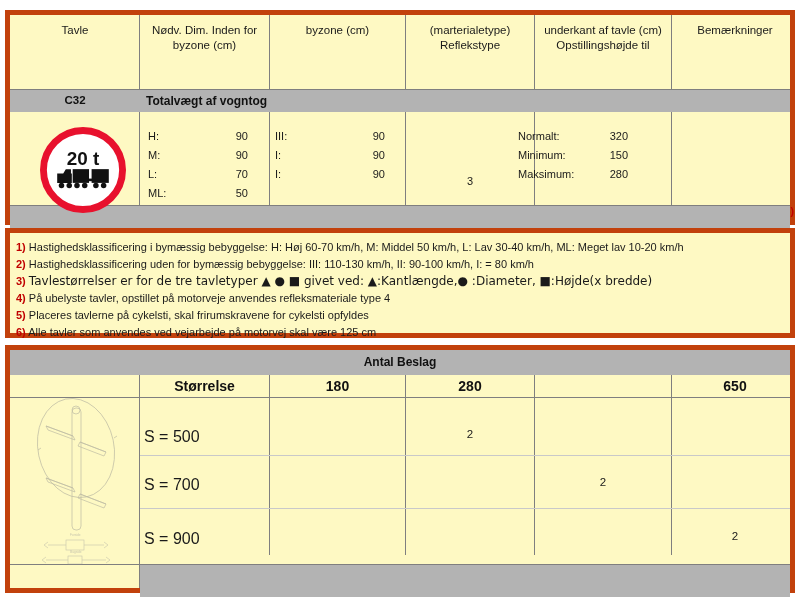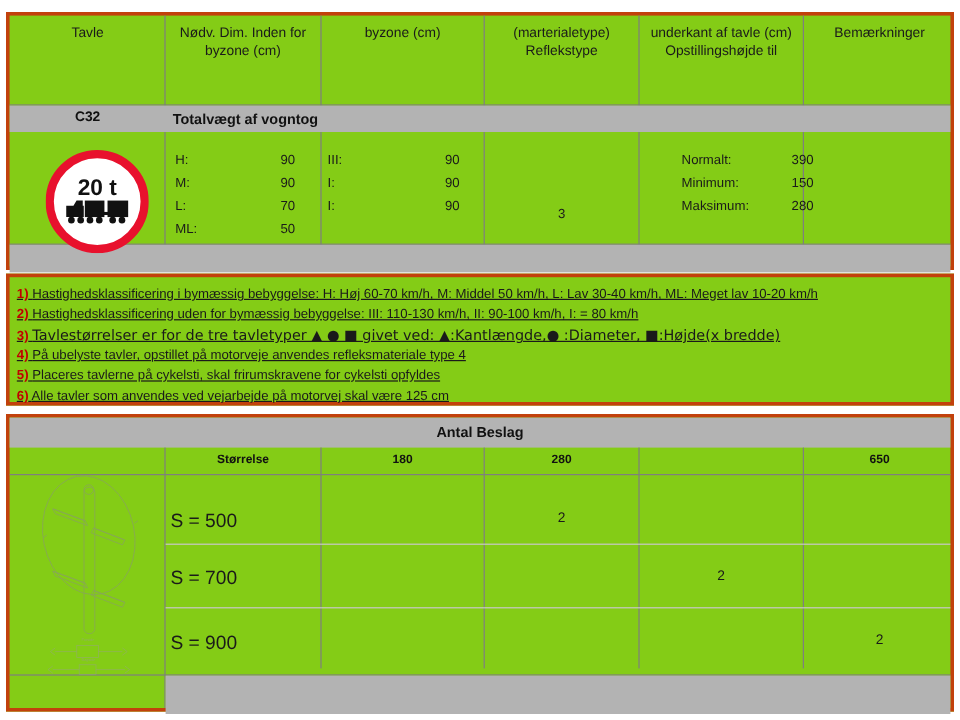--- a/index.html
+++ b/index.html
@@ -8,23 +8,23 @@
     background:#ffffff;
     font-family:"Liberation Sans","DejaVu Sans",sans-serif;
     font-size:11px;color:#1a1a1a;
     overflow:hidden;
   }
   .page{position:relative;width:800px;height:600px;}
 
   
   .frame{
     position:absolute;
-    border:3px solid #c2410c;
+    border:5px solid #c2410c;
     box-sizing:border-box;
-    background:#84cc16;
+    background:#fef9c3;
   }
 
   
   #top-table{left:5px;top:10px;width:790px;height:215px;}
 
   .vline{position:absolute;top:0;bottom:0;width:1px;background:#7f7f7f;}
   .hline{position:absolute;left:0;right:0;height:1px;background:#7f7f7f;}
 
   .hdr-cell{
     position:absolute;
@@ -72,38 +72,38 @@
   .dimrow .v{position:absolute;left:0;width:100%;text-align:right;}
 
   .center-val{
     position:absolute;text-align:center;font-size:11px;color:#1a1a1a;
   }
 
   
   #footnotes{left:5px;top:228px;width:790px;height:110px;}
   .fnline{
     position:absolute;left:6px;right:6px;
-    font-size:11px;line-height:14px;white-space:nowrap;text-decoration:underline;
+    font-size:11px;line-height:14px;white-space:nowrap;
   }
   .fnnum{color:#c00000;font-weight:bold;}
   .fntxt{color:#1a1a1a;}
   .gl{font-family:"DejaVu Sans",sans-serif;font-size:9px;}
 
   
   #bottom-table{left:5px;top:345px;width:790px;height:248px;}
   .bt-band{
     position:absolute;left:0;right:0;top:0;height:25px;background:#b3b3b3;
   }
   .bt-band-title{
     position:absolute;left:0;right:0;top:0;height:25px;
     line-height:25px;text-align:center;font-weight:bold;font-size:12px;color:#111;
   }
   .bt-colhdr{
     position:absolute;top:25px;height:22px;line-height:22px;
-    text-align:center;font-weight:bold;font-size:10px;color:#111;
+    text-align:center;font-weight:bold;font-size:14px;color:#111;
   }
   .bt-rowlabel{
     position:absolute;font-size:16px;color:#1a1a1a;
   }
   .bt-cellval{
     position:absolute;text-align:center;font-size:11.5px;color:#1a1a1a;
   }
   .thin-h{position:absolute;height:1px;background:#c9c9c9;}
   .bt-bottomband{position:absolute;background:#b3b3b3;}
 
@@ -213,24 +213,24 @@
         <span class="v">90</span>
       </div>
       <div class="dimrow">
         <span class="k">I:</span>
         <span class="v">90</span>
       </div>
     </div>
 
     <div class="center-val" style="left:396px;width:128px;top:160px;">3</div>
 
-    <div class="dimlist" style="left:560px;top:112px;width:110px;">
+    <div class="dimlist" style="left:508px;top:112px;width:110px;">
       <div class="dimrow">
         <span class="k">Normalt:</span>
-        <span class="v">390</span>
+        <span class="v">320</span>
       </div>
       <div class="dimrow">
         <span class="k">Minimum:</span>
         <span class="v">150</span>
       </div>
       <div class="dimrow">
         <span class="k">Maksimum:</span>
         <span class="v">280</span>
       </div>
     </div>

